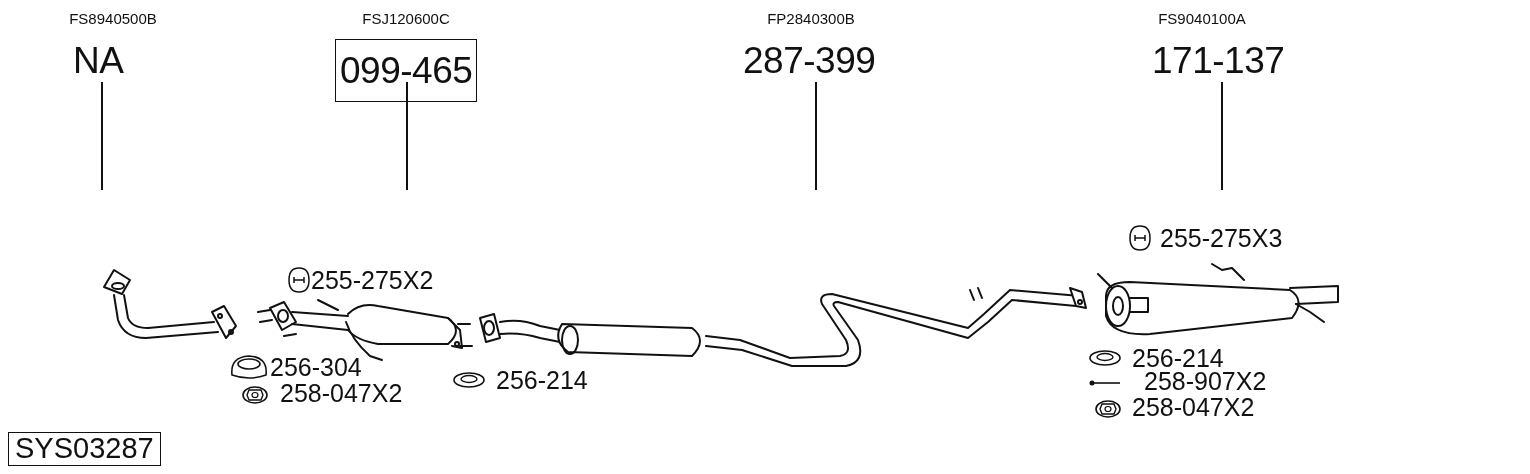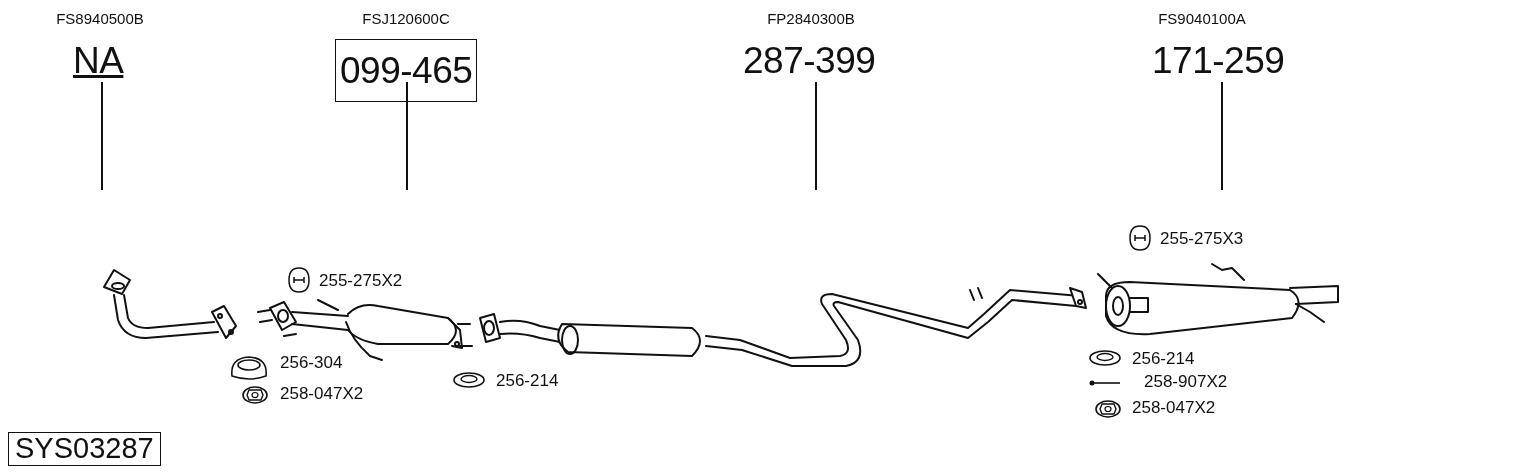--- a/index.html
+++ b/index.html
@@ -3,36 +3,36 @@
 <meta charset="utf-8">
 <style>
   html, body { margin: 0; padding: 0; background: #ffffff; }
   body { width: 1530px; height: 474px; position: relative; overflow: hidden;
          font-family: "Liberation Sans", sans-serif; color: #111; }
   .abs { position: absolute; }
   .code { font-size: 15px; text-align: center; width: 200px; }
   .partno { font-size: 37px; text-align: center; line-height: 1; letter-spacing: -0.5px; }
   .partno.boxed { border: 1.5px solid #111; padding: 12px 4px; }
   .leader { position: absolute; width: 2px; background: #111; }
-  .acc-label { font-size: 17px; white-space: nowrap; line-height: 1; }
+  .acc-label { font-size: 25px; white-space: nowrap; line-height: 1; }
   .sys-id { font-size: 29px; border: 1.5px solid #111; padding: 0 6px; line-height: 1.1; }
   svg.drawing { position: absolute; left: 0; top: 0; }
 </style>
 </head>
 <body>
 
-<div class="abs code" style="left:0px; top:10px;">FS8940500B</div>
+<div class="abs code" style="left:0px; top:10px;padding-left:13px;">FS8940500B</div>
 <div class="abs code" style="left:306px; top:10px;">FSJ120600C</div>
 <div class="abs code" style="left:711px; top:10px;">FP2840300B</div>
 <div class="abs code" style="left:1102px; top:10px;">FS9040100A</div>
 
-<div class="abs partno" style="left:73px; top:42px;text-decoration:underline;">NA</div>
+<div class="abs partno" style="left:73px; top:42px;">NA</div>
 <div class="abs partno boxed" style="left:335px; top:39px;">099-465</div>
 <div class="abs partno" style="left:743px; top:42px;">287-399</div>
-<div class="abs partno" style="left:1152px; top:42px;">171-259</div>
+<div class="abs partno" style="left:1152px; top:42px;">171-137</div>
 
 <div class="leader" style="left:101px; top:82px; height:108px;"></div>
 <div class="leader" style="left:406px; top:82px; height:108px;"></div>
 <div class="leader" style="left:815px; top:82px; height:108px;"></div>
 <div class="leader" style="left:1221px; top:82px; height:108px;"></div>
 
 <svg class="drawing" width="1530" height="474" viewBox="0 0 1530 474">
   <g fill="none" stroke="#111" stroke-width="2" stroke-linecap="round" stroke-linejoin="round">
 
     <g>
@@ -75,38 +75,38 @@
       <path d="M1106 296 Q1106 282 1130 282 L1290 290 Q1306 300 1292 318 L1150 334 Q1112 336 1106 316 Z" fill="#fff"></path>
       <ellipse cx="1118" cy="306" rx="12" ry="20" fill="#fff"></ellipse>
       <ellipse cx="1118" cy="306" rx="5" ry="9"></ellipse>
       <path d="M1130 298 L1148 298 L1148 312 L1130 312"></path>
       <path d="M1290 288 L1338 286 L1338 302 L1296 304"></path>
       <path d="M1098 274 L1112 288 M1212 264 L1222 270 L1232 268 L1244 280 M1296 304 L1310 312 L1324 322"></path>
     </g>
   </g>
 </svg>
 
-<div class="abs" style="left:287px; top:266px; display:flex; align-items:center; gap:8px;">
+<div class="abs" style="left:287px; top:266px; display:flex; align-items:center; ">
   <svg width="24" height="28" viewBox="0 0 24 28">
       <path d="M12 2 Q22 2 22 14 Q22 26 12 26 Q2 26 2 14 Q2 2 12 2 Z" fill="#fff" stroke="#111" stroke-width="1.5"></path>
       <path d="M7 14 L17 14 M7 11 L7 17 M17 11 L17 17" stroke="#111" stroke-width="1.5"></path>
     </svg>
   <span class="acc-label">255-275X2</span>
 </div>
 
 <div class="abs" style="left:1128px; top:224px; display:flex; align-items:center; gap:8px;">
   <svg width="24" height="28" viewBox="0 0 24 28">
       <path d="M12 2 Q22 2 22 14 Q22 26 12 26 Q2 26 2 14 Q2 2 12 2 Z" fill="#fff" stroke="#111" stroke-width="1.5"></path>
       <path d="M7 14 L17 14 M7 11 L7 17 M17 11 L17 17" stroke="#111" stroke-width="1.5"></path>
     </svg>
   <span class="acc-label">255-275X3</span>
 </div>
 
 <div class="abs" style="left:228px; top:354px;">
-  <div style="display:flex; align-items:flex-start; gap:10px; height:26px;">
+  <div style="display:flex; align-items:center; height:26px;">
     <svg width="42" height="28" viewBox="0 0 42 28">
         <path d="M4 22 Q2 4 21 3 Q40 4 38 22 Q21 28 4 22 Z" fill="#fff" stroke="#111" stroke-width="1.6"></path>
         <ellipse cx="21" cy="11" rx="11" ry="5" fill="none" stroke="#111" stroke-width="1.6"></ellipse>
       </svg>
     <span class="acc-label">256-304</span>
   </div>
   <div style="display:flex; align-items:center; gap:10px; height:26px;">
     <svg width="42" height="22" viewBox="0 0 42 22">
         <ellipse cx="27" cy="13" rx="12" ry="8" fill="#fff" stroke="#111" stroke-width="1.6"></ellipse>
         <path d="M21 8 L33 8 L35 13 L33 18 L21 18 L19 13 Z" fill="#fff" stroke="#111" stroke-width="1.4"></path>

